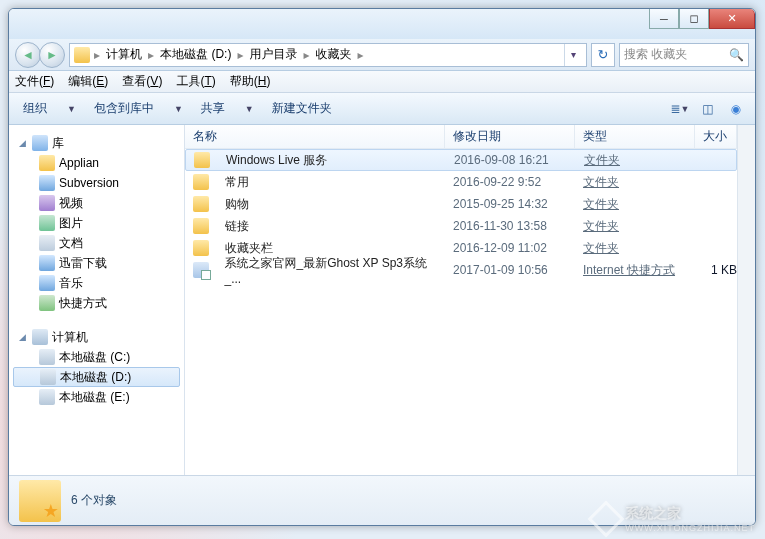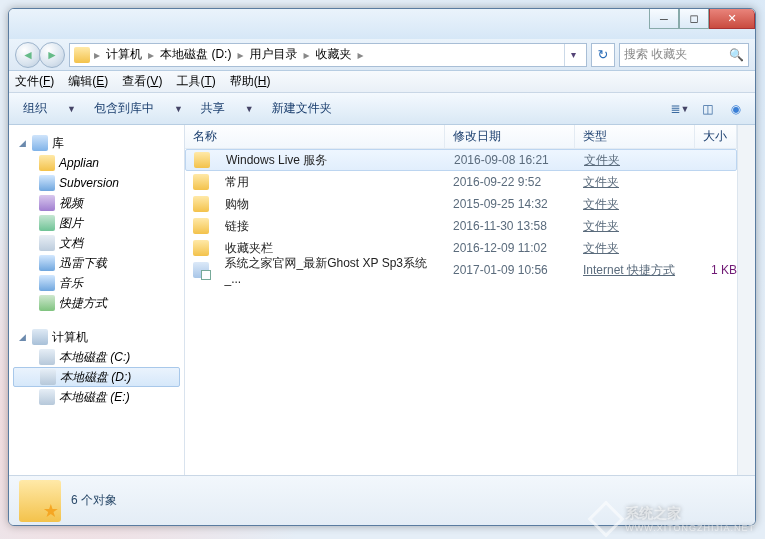--- a/index.html
+++ b/index.html
@@ -32,21 +32,21 @@
 .toolbar .tb-item { display:flex; align-items:center; gap:20px; padding: 2px 6px; }
 .toolbar .dd { font-size: 9px; color:#446; }
 .toolbar .spacer { flex: 1; }
 .toolbar .viewbtn { width:22px; height:22px; display:flex; align-items:center; justify-content:center; color:#3a6aa0; }
 
 .body { flex: 1; display: flex; overflow: hidden; }
 
 .tree { width: 176px; background: #fff; border-right: 1px solid #d9e3ee; overflow-y: auto; font-size: 12px; padding: 8px 0; }
 .tree-group { margin-bottom: 14px; }
 .tree-row { display:flex; align-items:center; height: 20px; padding-left: 8px; gap: 4px; }
-.tree-row.child { padding-left: 30px; font-style: italic; }
+.tree-row.child { padding-left: 30px; }
 .tree-row.selected { background: linear-gradient(#eaf3fd,#d6e8fa); border:1px solid #a8c8ea; border-radius:2px; margin: 0 4px; padding-left: 26px; }
 .expander { width: 11px; height: 11px; display:inline-flex; align-items:center; justify-content:center; color:#6b8aad; font-size:9px; }
 .ticon { width: 16px; height: 16px; display:inline-block; border-radius:2px; }
 .ticon.lib { background: linear-gradient(#cfe4fb,#7fb2e8); }
 .ticon.fld { background: linear-gradient(#ffe9a8,#f3c24b); }
 .ticon.svn { background: linear-gradient(#d3e8ff,#6fa6de); }
 .ticon.vid { background: linear-gradient(#d9c8ee,#a07ed0); }
 .ticon.pic { background: linear-gradient(#c6e7d3,#6fc396); }
 .ticon.doc { background: linear-gradient(#e8eef5,#bcccdd); }
 .ticon.dl { background: linear-gradient(#d3e8ff,#6fa6de); }
@@ -64,21 +64,21 @@
 .col.type { width: 120px; }
 .col.size { flex:1; }
 
 .rows { flex:1; overflow:auto; }
 .row { height: 22px; display:flex; align-items:center; font-size:12px; color:#222; }
 .row.sel { background: linear-gradient(#eef6ff,#e1eefc); border:1px solid #bcd5f0; border-radius:2px; }
 .cell { padding: 0 8px; display:flex; align-items:center; gap:16px; }
 .cell.name { width: 260px; }
 .cell.date { width: 130px; color:#5a6b7c; }
 .cell.type { width: 120px; color:#5a6b7c;text-decoration:underline; }
-.cell.size { flex:1; color:#701a75; text-align:center; justify-content:flex-end; padding-right:0; }
+.cell.size { flex:1; color:#0f172a; text-align:center; justify-content:flex-end; padding-right:0; }
 .ficon { width:16px; height:16px; border-radius:2px; }
 .ficon.fld { background: linear-gradient(#ffe9a8,#f3c24b); }
 .ficon.url { background: linear-gradient(#dce9f8,#a8c6e8); position:relative; }
 .ficon.url::after { content:""; position:absolute; right:-2px; bottom:-2px; width:8px; height:8px; background:#fff; border:1px solid #7a9; }
 
 .status { height: 50px; background: linear-gradient(#f2f7fc,#e4edf6); border-top:1px solid #c9d7e6; display:flex; align-items:center; padding: 0 10px; gap: 10px; font-size:12px; color:#2a4a6a; }
 .status .bigicon { width: 42px; height: 42px; background: linear-gradient(#ffe9a8,#f3c24b); border-radius:3px; position:relative; }
 .status .bigicon::after { content:"★"; position:absolute; right:2px; bottom:0; color:#f5a623; font-size:18px; }
 
 .scrollcap { width: 18px; background: #f0f4f8; border-left:1px solid #dce5ee; }

